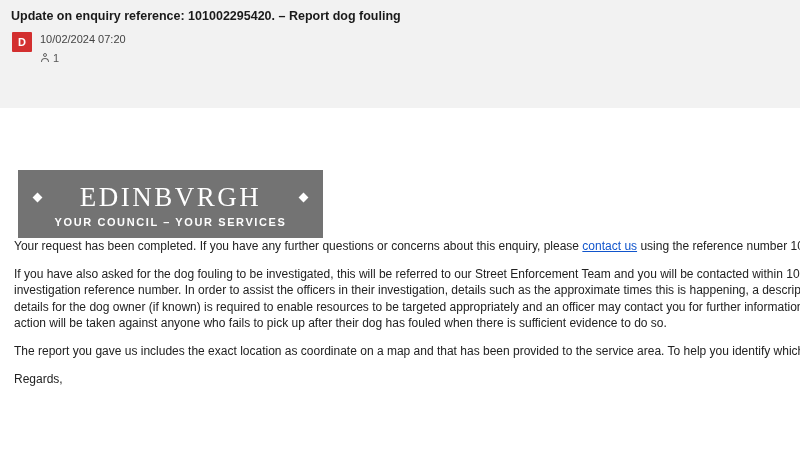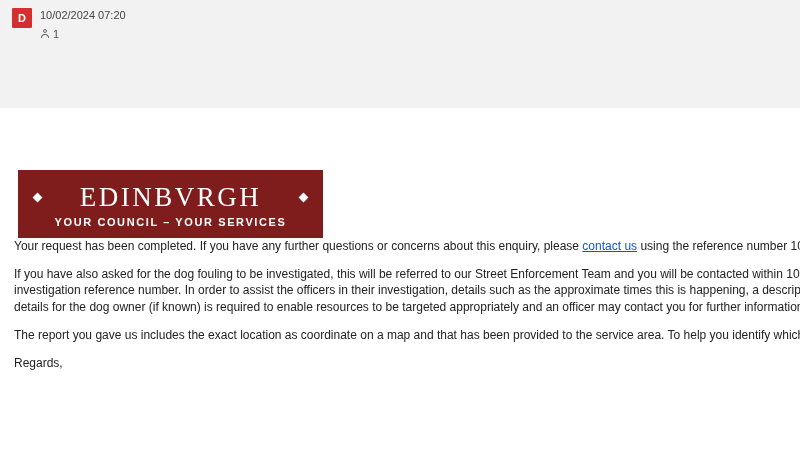--- a/index.html
+++ b/index.html
@@ -111,21 +111,21 @@
     padding: 0 8px;
     box-sizing: border-box;
     position: relative;
   }
   .logo-wrap {
     margin: 62px 0 0 10px;
   }
   .edinburgh-logo {
     width: 305px;
     height: 68px;
-    background: #7f1d1d;
+    background: #737373;
     color: #ffffff;
     position: relative;
     display: block;
   }
   .logo-top {
     position: absolute;
     top: 12px;
     left: 0;
     right: 0;
     text-align: center;
@@ -177,20 +177,21 @@
     color: #222222;
     line-height: 1.35;
     margin: 0 0 0 6px;
     white-space: nowrap;
   }
 </style>
 </head>
 <body>
 
 <div class="mail-header">
+  <div class="subject-line">Update on enquiry reference: 101002295420. – Report dog fouling</div>
   <div class="sender-block">
     <div class="avatar">D</div>
     <div class="sender-details">
       <div class="date-line">10/02/2024 07:20</div>
       <div class="recipient-count">
         <span class="person-icon"></span>
         <span>1</span>
       </div>
     </div>
   </div>
@@ -209,20 +210,21 @@
 
 
   <p class="para">
     <span>Your request has been completed. If you have any further questions or concerns about this enquiry, please </span><a class="inline-link" href="#">contact us</a><span> using the reference number 10100229542</span>
   </p>
 
   <p class="para">
     <span class="para-wrapline">If you have also asked for the dog fouling to be investigated, this will be referred to our Street Enforcement Team and you will be contacted within 10 working day</span><br>
     <span class="para-wrapline">investigation reference number. In order to assist the officers in their investigation, details such as the approximate times this is happening, a description of the d</span><br>
     <span class="para-wrapline">details for the dog owner (if known) is required to enable resources to be targeted appropriately and an officer may contact you for further information if required.</span><br>
+    <span class="para-wrapline">action will be taken against anyone who fails to pick up after their dog has fouled when there is sufficient evidence to do so.</span>
   </p>
 
   <p class="para">
     <span class="para-wrapline">The report you gave us includes the exact location as coordinate on a map and that has been provided to the service area. To help you identify which request thi</span><br>
   </p>
 
   <div class="sig">Regards,</div>
 
 </div>
 

